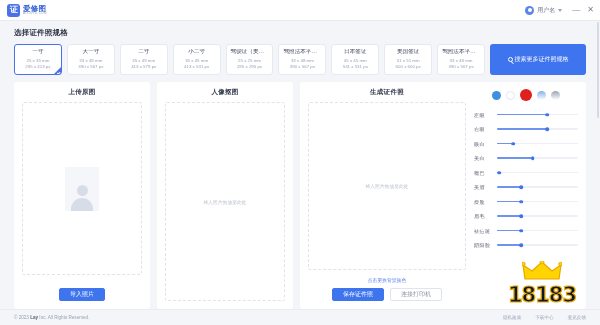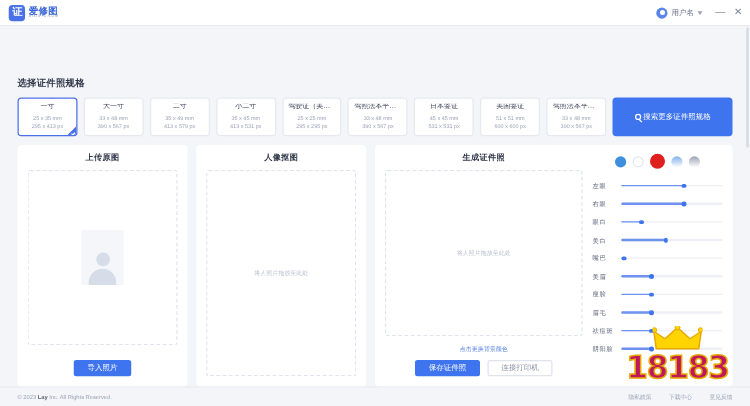--- a/index.html
+++ b/index.html
@@ -49,21 +49,21 @@
   }
   .tb-username { font-size: 6px; color: #6b7governing; }
   .tb-username { color: #69728a; }
   .caret { width:0;height:0;border-left:2.5px solid transparent;border-right:2.5px solid transparent;border-top:3px solid #9aa3b8; }
   .win-ctrls { display: flex; align-items: center; gap: 7px; margin-left: 10px; }
   .win-btn { font-size: 8px; color: #7b8496; line-height: 1; cursor: default; }
 
   
   .spec-section { padding: 7px 14px 0 14px; }
   .spec-title { font-size: 7.5px; color: #2d3murky; }
-  .spec-title { color: #2e3547; font-weight: bold; letter-spacing: .2px; margin-top: 34px; }
+  .spec-title { color: #2e3547; font-weight: bold; letter-spacing: .2px; }
   .spec-row { display: flex; align-items: stretch; gap: 5px; margin-top: 6px; }
   .spec-cards { display: flex; gap: 5px; flex: 1; }
   .spec-card {
     flex: 1 1 0; min-width: 0;
     background: #fff; border: 1px solid #e6e9ef; border-radius: 3px;
     padding: 4px 2px 4px 2px;
     text-align: center; position: relative;
     overflow: hidden;
   }
   .spec-card.sel { border: 1px solid #4a72e8; }
@@ -173,21 +173,21 @@
   }
 
   
   .wm {
     position: absolute; right: 4px; bottom: 18px;
     width: 108px; height: 46px;
     pointer-events: none;
   }
   .wm-text {
     position: absolute; left: 50%; bottom: 1px; transform: translateX(-50%);
-    font-size: 25px; font-weight: bold; color: #be185d;
+    font-size: 21px; font-weight: bold; color: #0f172a;
     -webkit-text-stroke: 1.2px #e8a800;
     letter-spacing: -1px; line-height: 1;
     font-family: "DejaVu Sans", sans-serif;
   }
   .wm-crown {
     position: absolute; left: 50%; top: 0; transform: translateX(-50%);
     width: 40px; height: 20px;
   }
 
   

